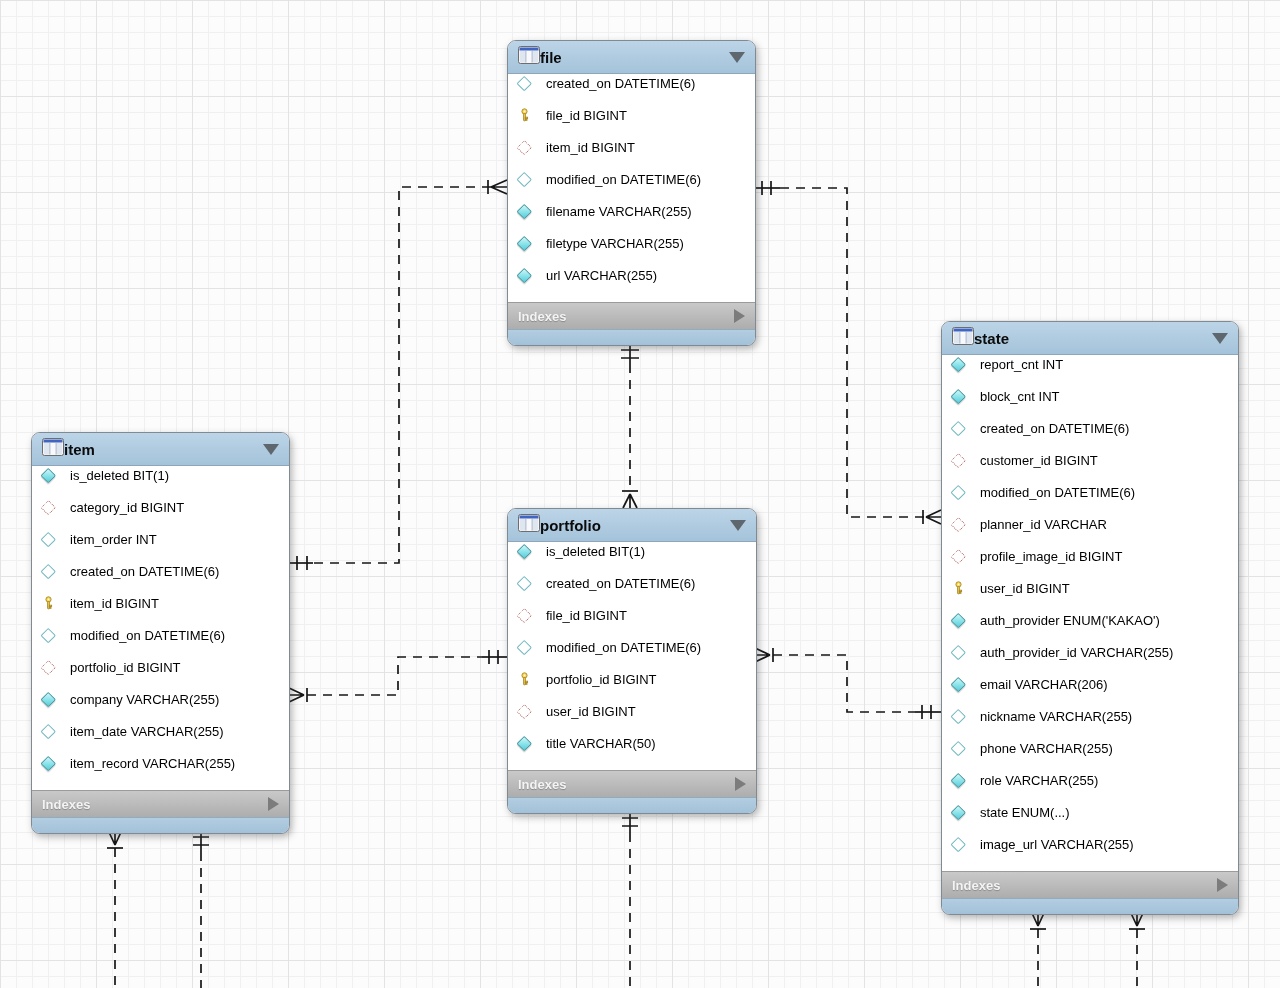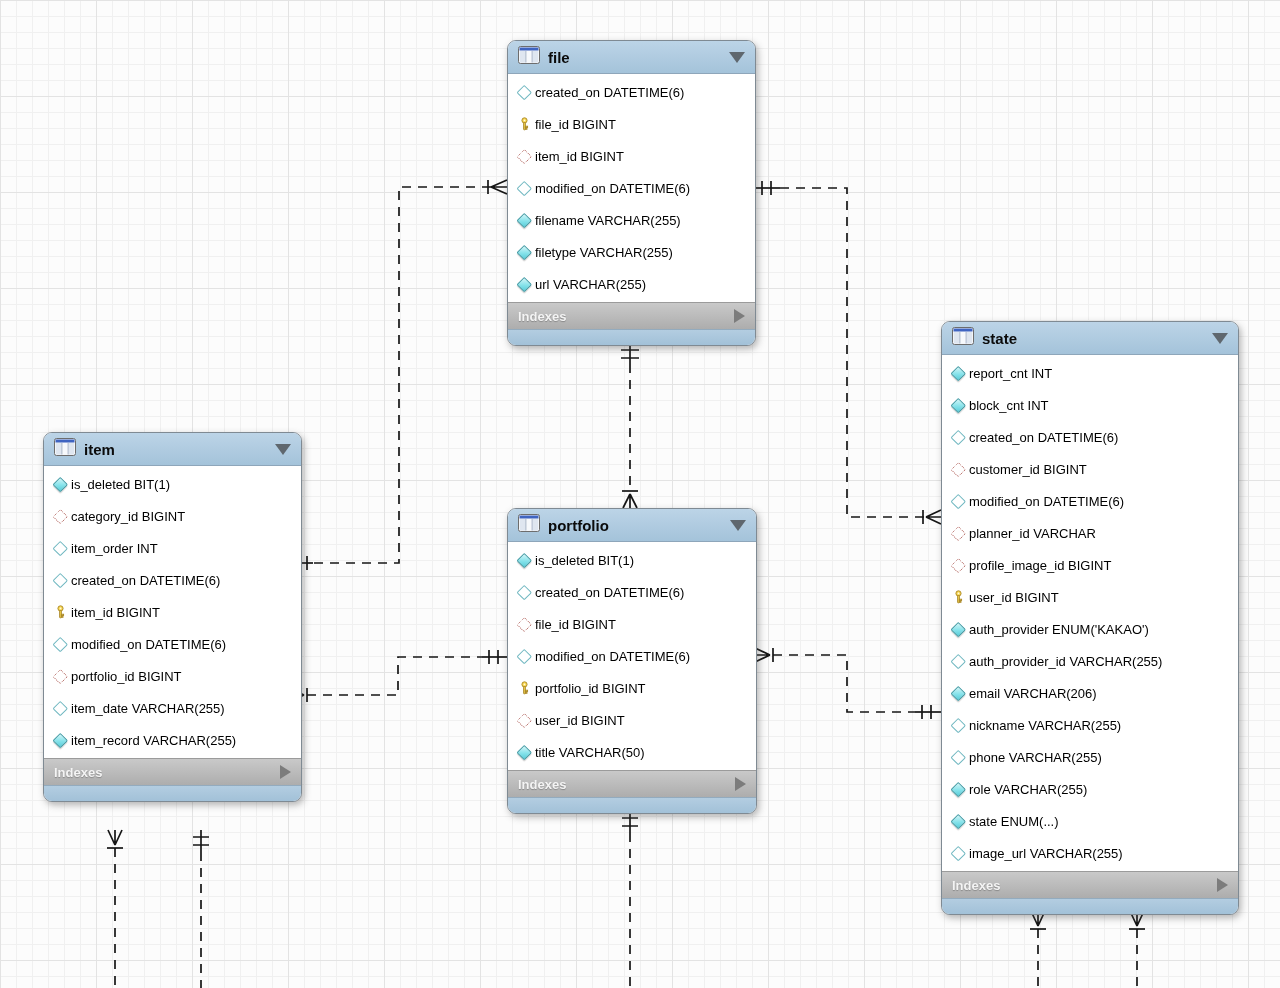--- a/index.html
+++ b/index.html
@@ -18,33 +18,33 @@
   .links{position:absolute;left:0;top:0;z-index:1;pointer-events:none;}
   .links path{fill:none;stroke:#161616;stroke-width:1.7px;}
   .links path.dash{stroke-dasharray:9 7;}
 
   .erd-table{
     position:absolute;z-index:2;background:#fff;
     border:1px solid #7f8a93;border-radius:9px;
     box-shadow:2px 3px 7px rgba(70,70,70,.4);
   }
   .thead{
-    height:32px;display:flex;align-items:center;gap:8px;padding:0 10px;
+    height:32px;display:flex;align-items:center;padding:0 10px;
     background:linear-gradient(#bcd4e7,#a4c3da);
     border-bottom:1px solid #8ea6ba;
     border-radius:8px 8px 0 0;
   }
   .ttitle{font-size:15px;font-weight:bold;color:#0b0b0b;}
   .tarrow{
     margin-left:auto;width:0;height:0;
     border-left:8px solid transparent;border-right:8px solid transparent;
     border-top:11px solid #5f676e;
   }
   .rows{padding:2px 0;}
-  .field-row{height:32px;display:flex;align-items:center;gap:4px;padding-left:9px;}
+  .field-row{height:32px;display:flex;gap:15px;padding-left:9px;}
   .ftext{font-size:13px;color:#000;white-space:nowrap;}
   .fi{width:14px;height:14px;display:inline-flex;align-items:center;justify-content:center;flex:0 0 14px;}
   .fi.diamond::before{
     content:"";width:8.5px;height:8.5px;transform:rotate(45deg);
     border-radius:1.5px;display:block;
   }
   .fi.notnull::before{
     background:linear-gradient(135deg,#d2f6f8,#85e2ea 55%,#58cdd9);
     border:1px solid #3a97a1;box-shadow:1px 1px 1px rgba(0,0,0,.18);
   }
@@ -136,21 +136,21 @@
     <path d="M1030,929 H1046"></path>
     <path class="dash" d="M1038,929 V995"></path>
   </g>
   <g>
     <path d="M1130,911 L1137,926 M1137,911 V926 M1144,911 L1137,926"></path>
     <path d="M1129,929 H1145"></path>
     <path class="dash" d="M1137,929 V995"></path>
   </g>
 </svg>
 
-<div class="erd-table" style="left:43px;top:432px;width:257px">
+<div class="erd-table" style="left:31px;top:432px;width:257px">
   <div class="thead">
     <span class="ticon"><svg width="22" height="18" viewBox="0 0 22 18">
           <rect x="0.5" y="0.5" width="21" height="17" rx="2" fill="#f2f5f9" stroke="#6d6d6d"></rect>
           <rect x="1.5" y="1.5" width="19" height="3" fill="#3f64c1"></rect>
           <rect x="2" y="5" width="5.7" height="11.5" fill="#dfe6f0"></rect>
           <rect x="8.2" y="5" width="5.7" height="11.5" fill="#f7f9fc"></rect>
           <rect x="14.4" y="5" width="5.6" height="11.5" fill="#dfe6f0"></rect>
           <path d="M7.9 5 V16.5 M14.1 5 V16.5" stroke="#aab6c8" stroke-width="1"></path>
         </svg></span>
     <span class="ttitle">item</span>
@@ -189,20 +189,24 @@
       </div>
       <div class="field-row">
         <span class="fi diamond nullable"></span>
         <span class="ftext">modified_on DATETIME(6)</span>
       </div>
       <div class="field-row">
         <span class="fi diamond fk"></span>
         <span class="ftext">portfolio_id BIGINT</span>
       </div>
       <div class="field-row">
+        <span class="fi diamond notnull"></span>
+        <span class="ftext">company VARCHAR(255)</span>
+      </div>
+      <div class="field-row">
         <span class="fi diamond nullable"></span>
         <span class="ftext">item_date VARCHAR(255)</span>
       </div>
       <div class="field-row">
         <span class="fi diamond notnull"></span>
         <span class="ftext">item_record VARCHAR(255)</span>
       </div>
     </div>
   <div class="tindexes">
     <span>Indexes</span>

